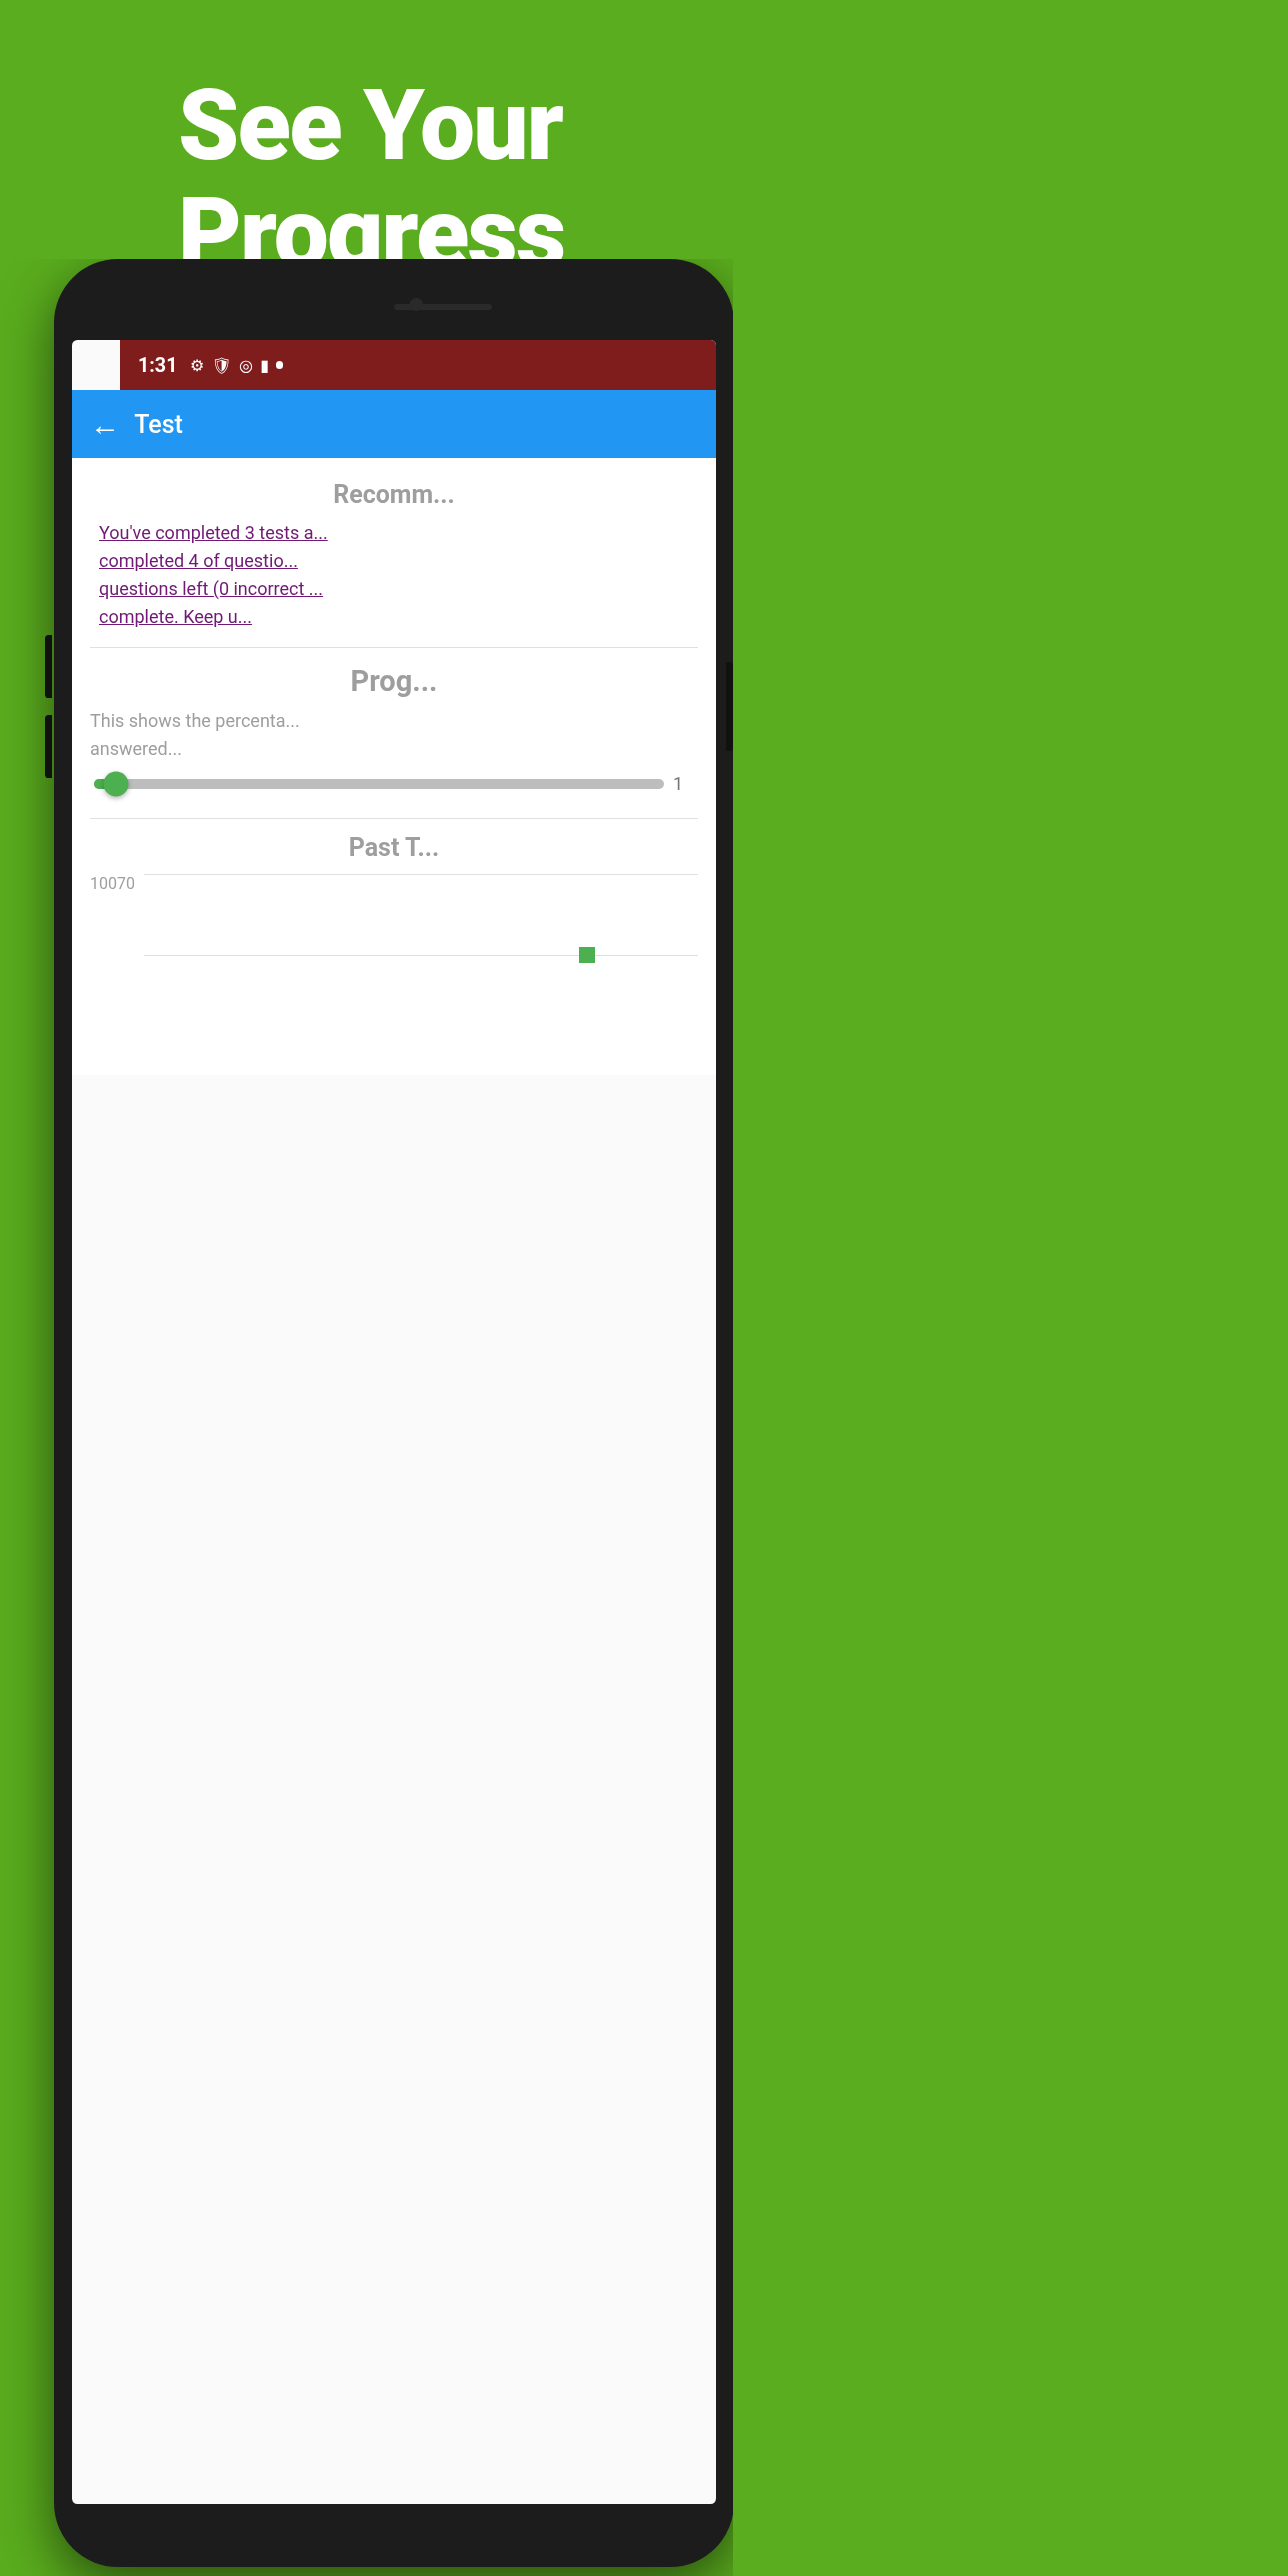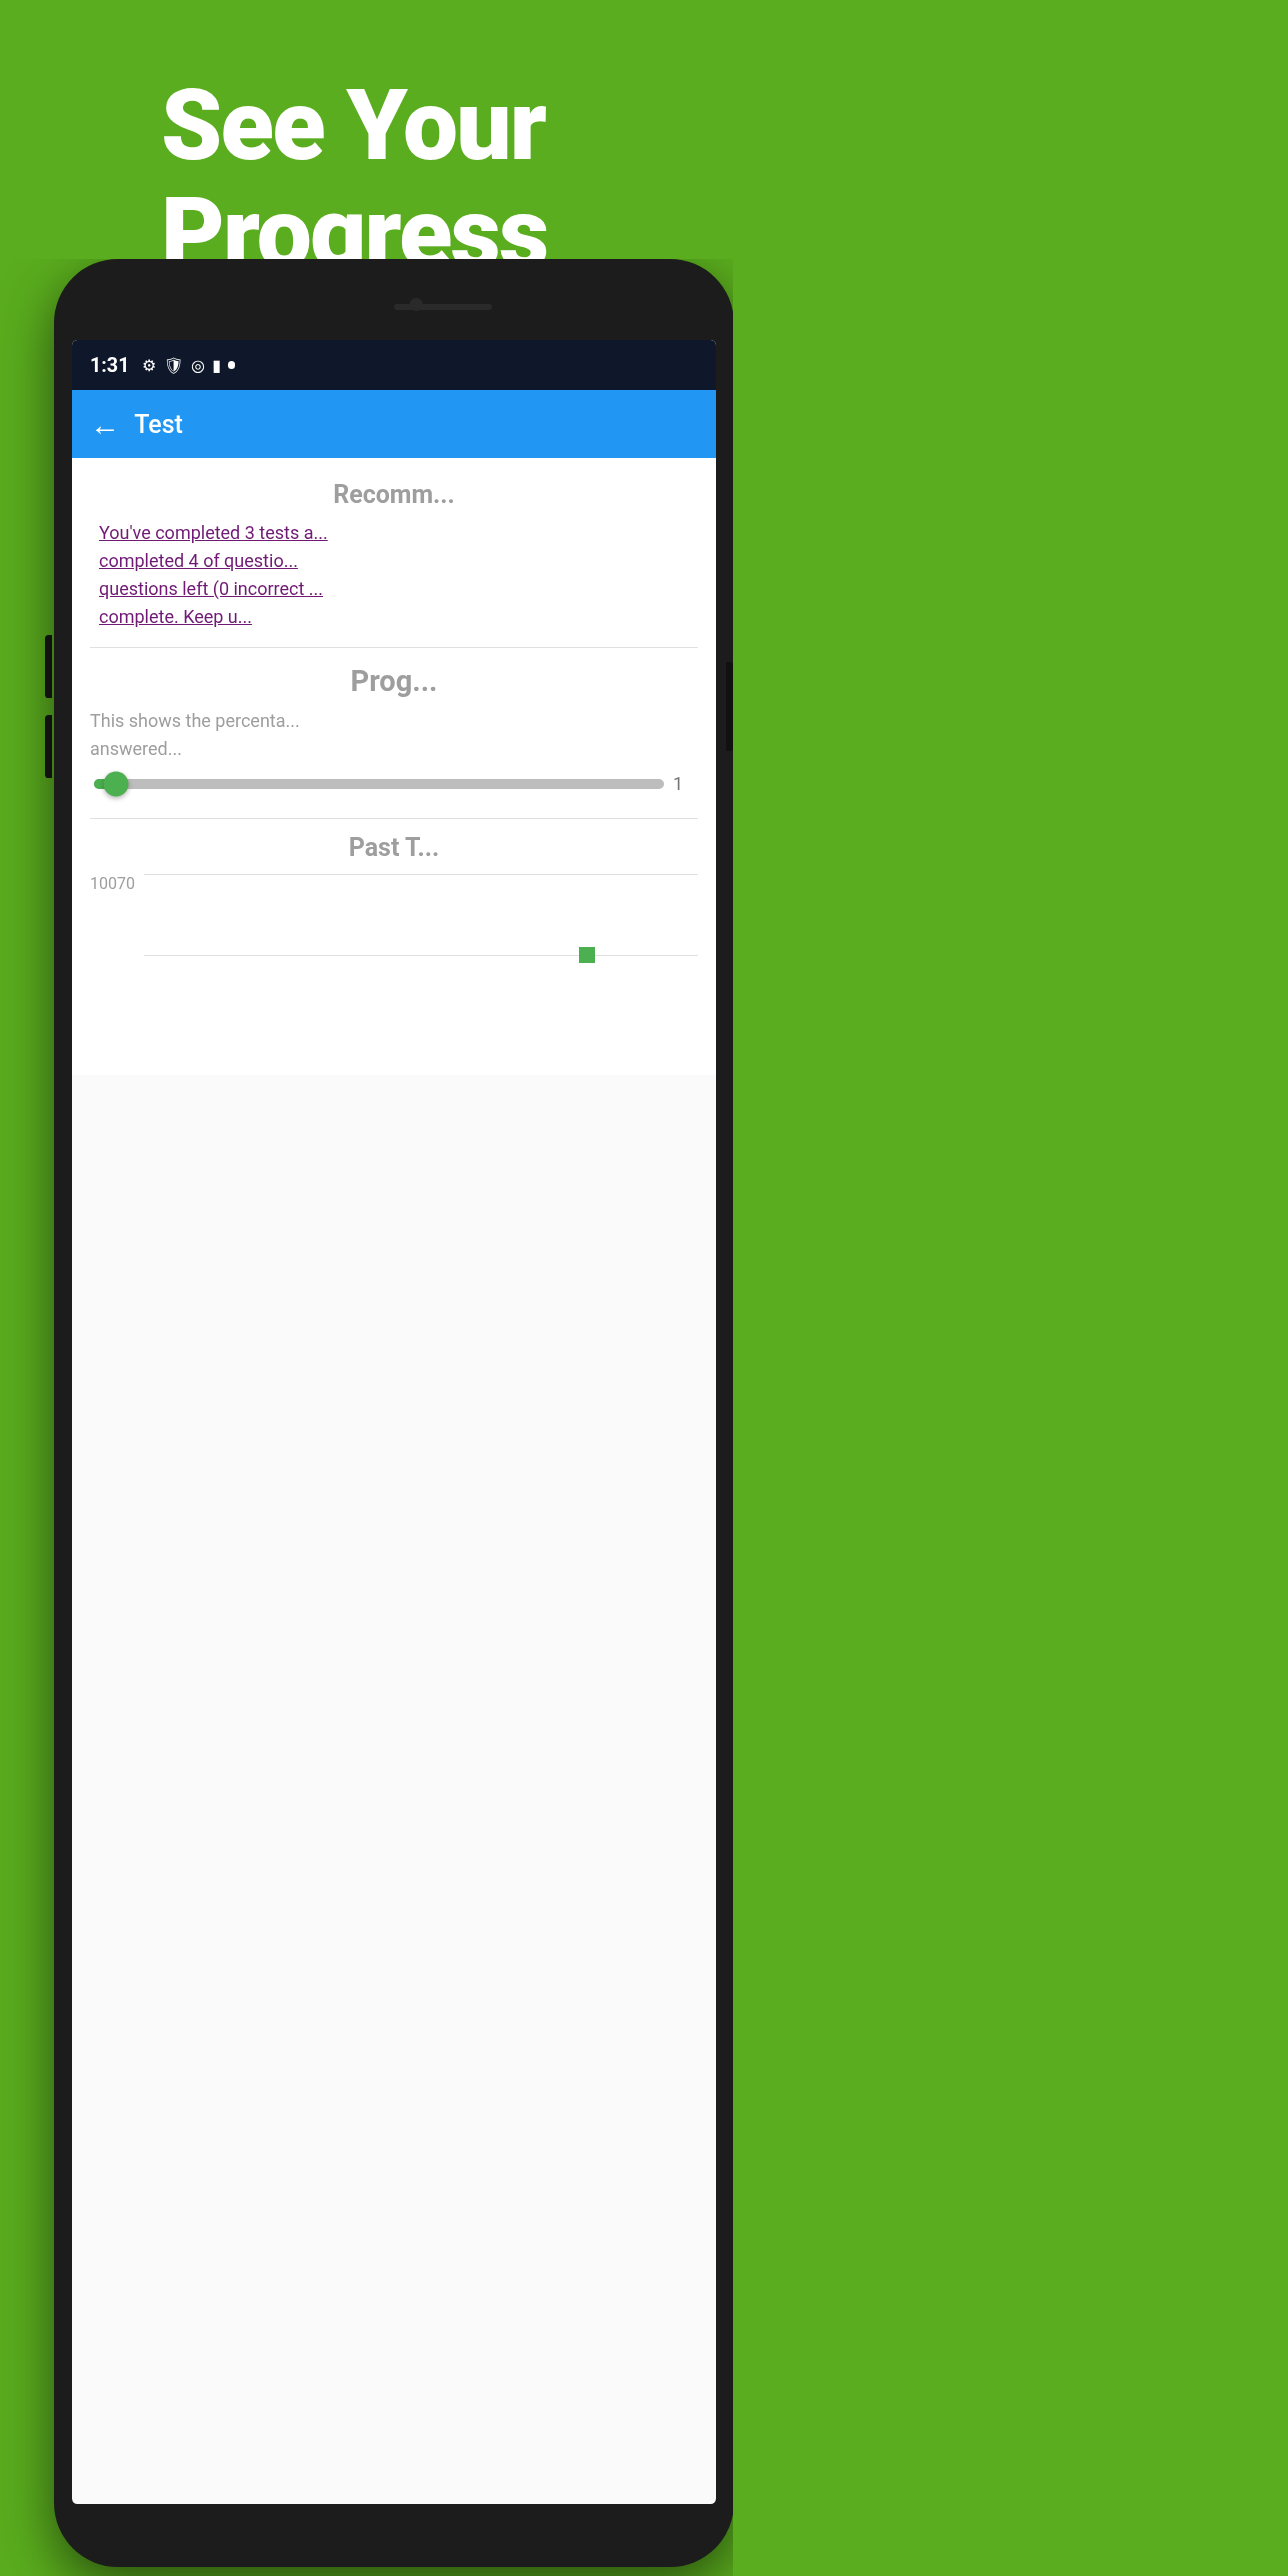--- a/index.html
+++ b/index.html
@@ -9,21 +9,21 @@
       height: 2576px;
       background-color: #5aad1e;
       font-family: 'Roboto', Arial, sans-serif;
       overflow: hidden;
       position: relative;
     }
 
     .hero-text {
       position: absolute;
       top: 72px;
-      left: 161px;
+      left: 178px;
       color: white;
       font-size: 98px;
       font-weight: 900;
       line-height: 1.1;
       letter-spacing: -1.8px;
     }
 
     
     .phone-clip {
       position: absolute;
@@ -45,21 +45,21 @@
 <div class="phone-clip" style="position:absolute; top:259px; right:-27px; width:733px; height:2343px;">
 
   <div style="position:absolute; top:0; left:54px; width:680px; height:2308px; background:#1c1c1c; border-radius:64px; box-shadow: 0 18px 54px rgba(0,0,0,0.55); overflow:hidden;">
 
     <div style="position:absolute; top:39px; left:50%; transform:translateX(-50%); margin-left:22.4px; width:12.5px; height:12.5px; background:#2a2a2a; border-radius:50%; z-index:10;"></div>
 
     <div style="position:absolute; top:45px; left:50%; transform:translateX(-50%); margin-left:49px; width:98px; height:6.3px; background:#2a2a2a; border-radius:3.6px; z-index:10;"></div>
 
     <div style="position:absolute; top:81px; left:18px; right:18px; bottom:63px; background:#fafafa; overflow:hidden; border-radius:5.4px;">
 
-      <div style="background:#0f172a; height:50px; display:flex; align-items:center; padding:0 18px; color:white;">
+      <div style="background:#7f1d1d; height:50px; display:flex; align-items:center; padding:0 18px; color:white;margin-left:48px;">
         <span style="font-size:19.7px; font-weight:700;">1:31</span>
 
         <div style="display:flex; align-items:center; gap:7.2px; margin-left:12.5px;">
           <span style="font-size:16px;">⚙</span>
           <span style="font-size:16px;">🛡</span>
           <span style="font-size:16px;">◎</span>
           <span style="font-size:16px;">▮</span>
           <span style="font-size:14.3px; width:7.2px; height:7.2px; background:white; border-radius:50%; display:inline-block;"></span>
         </div>
       </div>

